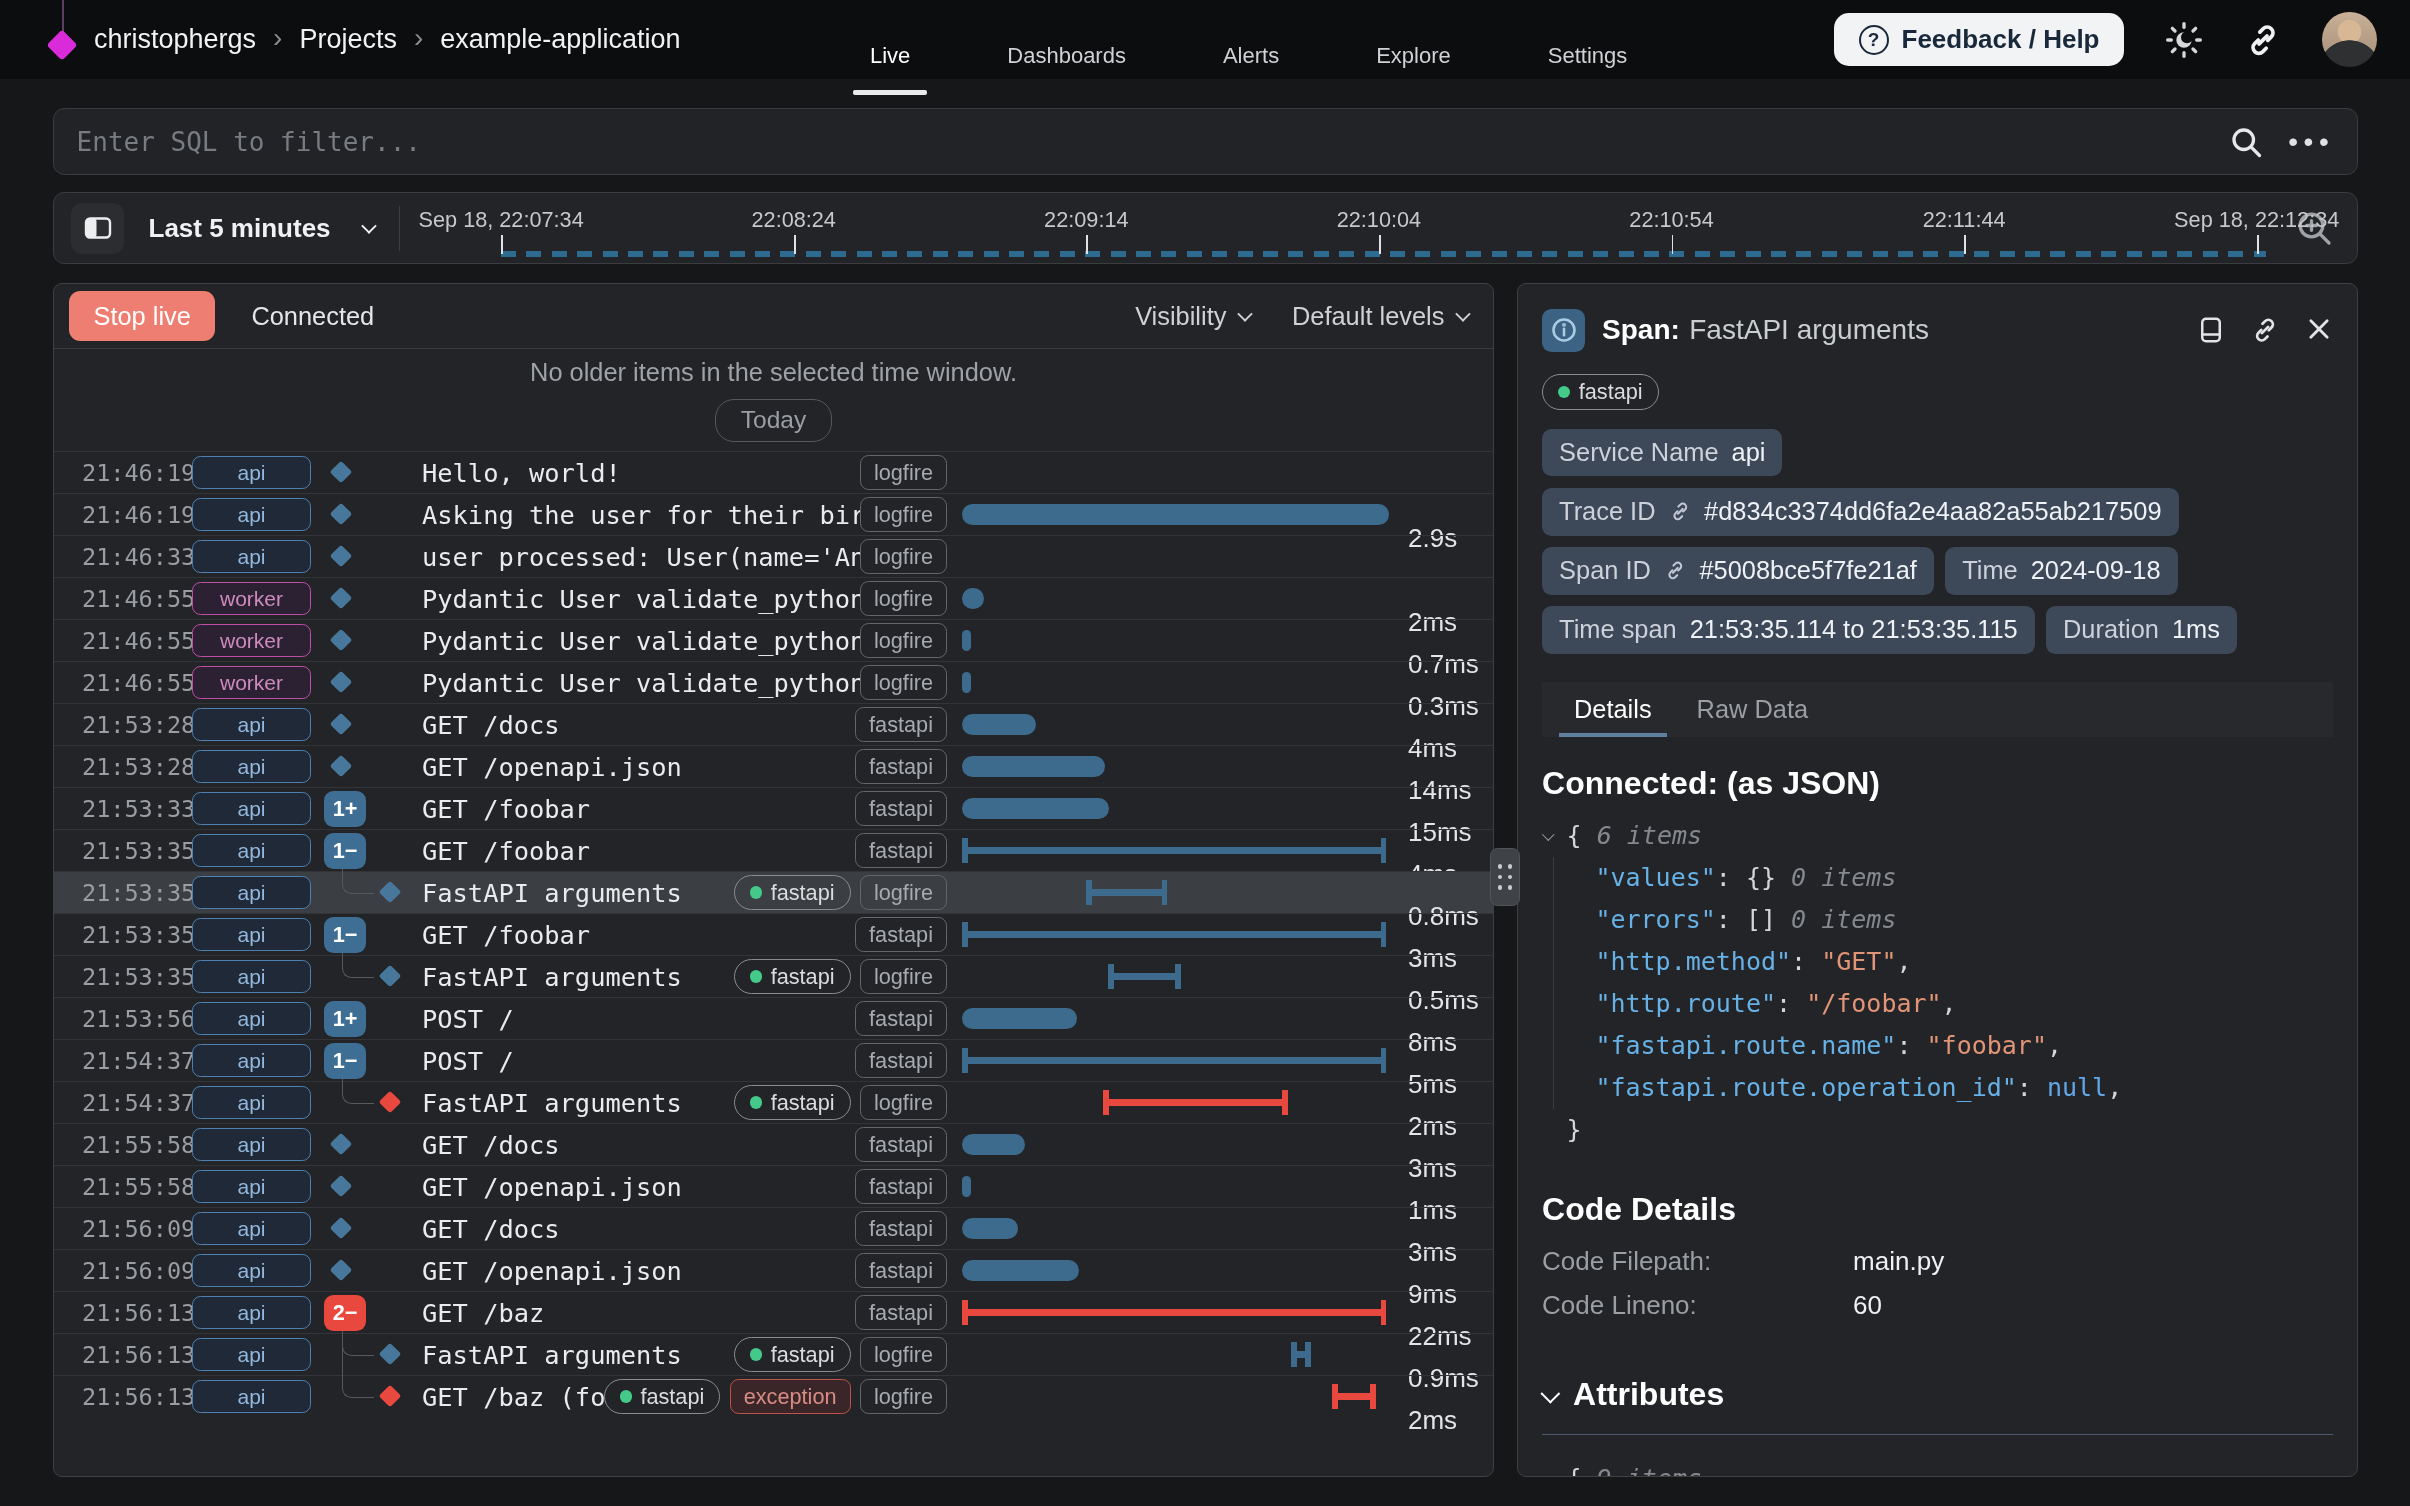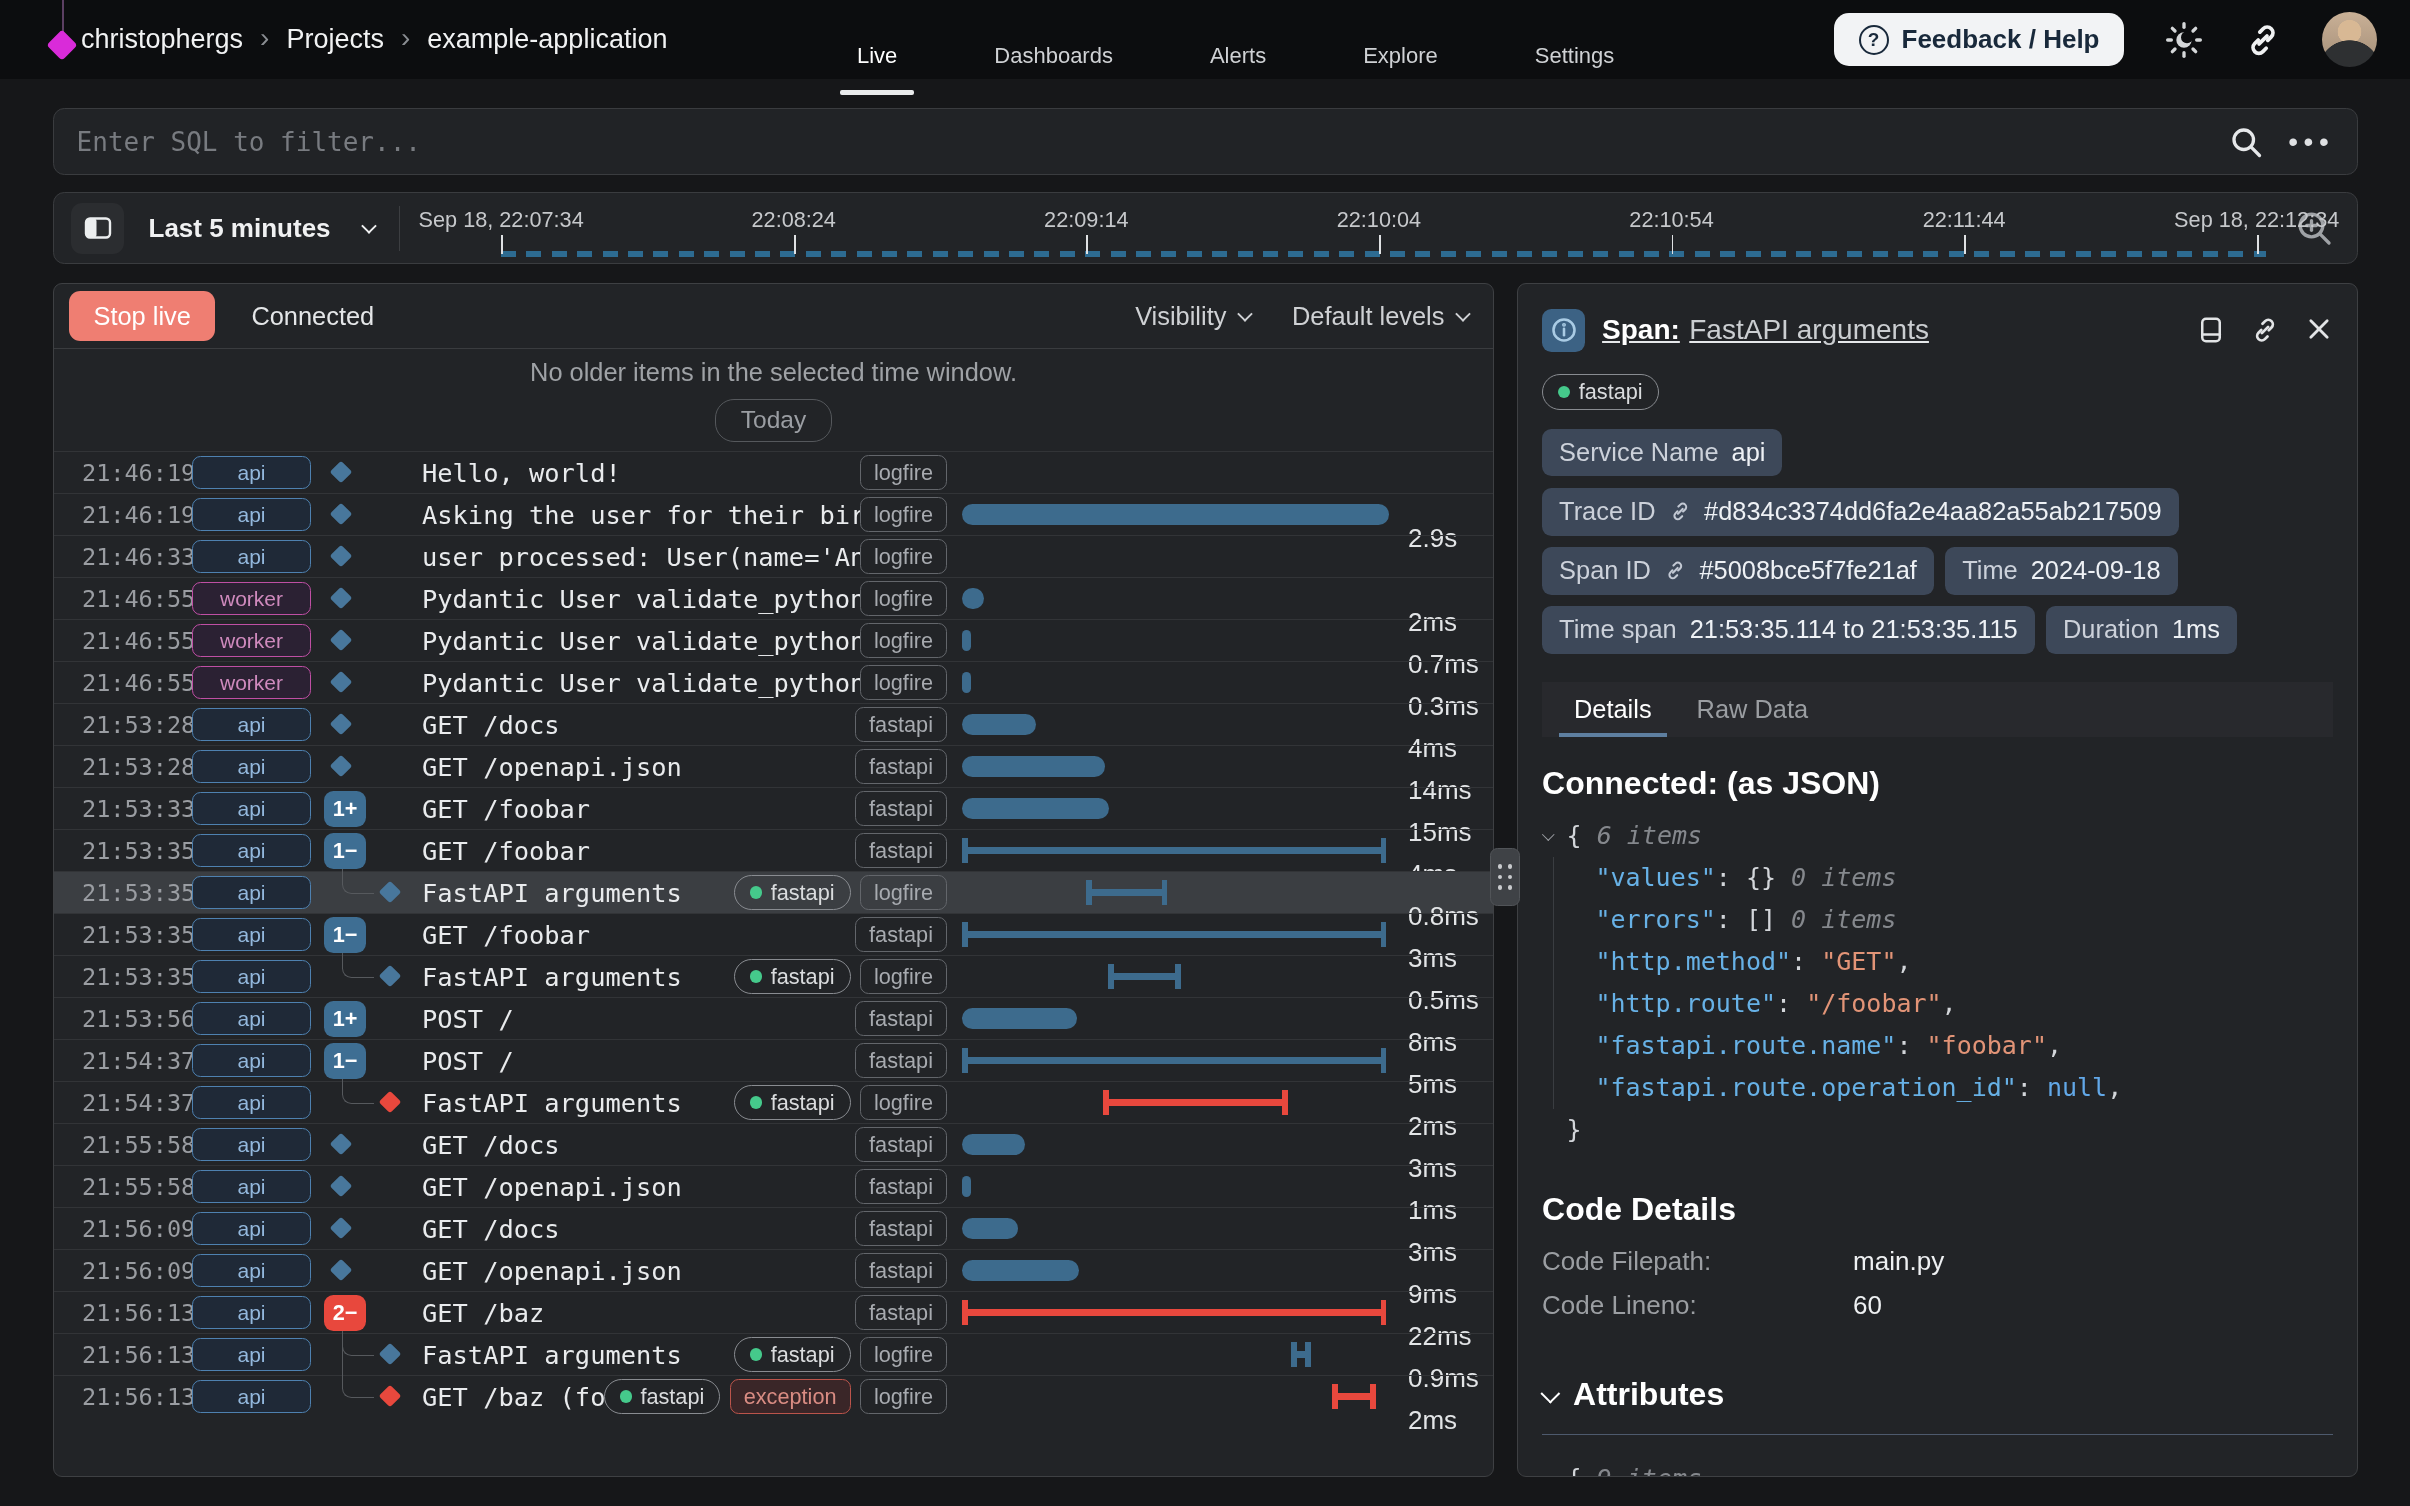--- a/index.html
+++ b/index.html
@@ -6,21 +6,21 @@
   html,body { width:2411px; height:1507px; overflow:hidden; background:#161719;
     font-family:"Liberation Sans", sans-serif; color:#e6e8ea; }
   .mono { font-family:"DejaVu Sans Mono", monospace; }
 
   
   header { height:79px; background:#0c0d0f; display:flex; align-items:center; padding:0 34px 0 43px; }
   .logo { position:relative; width:38px; height:79px; flex:none; }
   .logo .string { position:absolute; left:50%; top:0; width:1.9px; height:34px; background:#5c3f63; }
   .logo .gem { position:absolute; left:50%; top:34px; width:21.7px; height:21.7px;
     transform:translateX(-50%) rotate(45deg); background:var(--brand,#d92bd9); border-radius:3.8px; }
-  .crumbs { display:flex; align-items:center; gap:17px; font-size:27px; color:#f1f2f3; }
+  .crumbs { display:flex; align-items:center; gap:17px; margin-left:13px; font-size:27px; color:#f1f2f3; }
   .crumbs .sep { color:#8a8d92; font-size:28px; transform:translateY(-1.9px); }
   nav { display:flex; margin-left:141px; height:79px; }
   .nav-item { display:flex; align-items:center; height:100%; padding:0 7.5px; margin:16px 41px;
     font-size:22px; color:#cfd1d4; cursor:pointer; position:relative; }
   .nav-item.active { color:#ffffff; }
   .nav-item.active::after { content:""; position:absolute; left:-9.4px; right:-9.4px; bottom:0;
     height:4.7px; background:#e9ebec; border-radius:1.9px; }
   .hdr-right { margin-left:auto; display:flex; align-items:center; gap:40px; }
   .feedback-btn { display:flex; align-items:center; gap:13px; background:#f2f3f5; color:#19293b;
     border:none; height:53px; padding:0 24.5px; border-radius:15px; font-size:26px; font-weight:600; cursor:pointer; }
@@ -107,21 +107,21 @@
   .tag.exc { background:#3a2628; border-color:#bb544b; color:#d98c83; }
   .rbars { width:433px; flex:none; position:relative; height:100%; }
   .bar { position:absolute; top:0; height:100%; display:flex; align-items:center; min-width:7.5px; }
   .bar.blue { --c:#3d6b8d; } .bar.red { --c:var(--red,#e8483d); }
   .solidbar { width:100%; height:21.7px; border-radius:11.3px; background:var(--c); min-width:8.5px; }
   .cap { width:5.6px; height:25.4px; background:var(--c); flex:none; }
   .mid { flex:1; height:6.6px; background:var(--c); }
   .rdur { width:98px; flex:none; font-size:26px; color:#e3e5e7; padding-left:13px;margin-top:47px; }
 
   
-  .dhead { display:flex; align-items:center; gap:17px; padding:24.5px 24.5px 0; flex:none;text-decoration:underline; }
+  .dhead { display:flex; align-items:center; gap:17px; padding:24.5px 24.5px 0; flex:none; }
   .iinfo { width:43px; height:43px; border-radius:9.4px; background:#3c6284; display:flex;
     align-items:center; justify-content:center; flex:none; }
   .dtitle { font-size:28px; color:#cbced1; white-space:nowrap; overflow:hidden; }
   .dtitle b { color:#fff; margin-right:9.4px; }
   .dhead-icons { margin-left:auto; display:flex; gap:24.5px; color:#e2e4e6; }
   .dhead-icons span { display:flex; cursor:pointer; }
   .service-pill { margin:22.6px 24.5px 0; align-self:flex-start; }
   .chips { display:flex; flex-wrap:wrap; gap:11.3px; padding:0 24.5px; margin-top:19px; }
   .chip { background:#3d4859; border-radius:9.4px; padding:9.4px 17px; display:inline-flex; gap:13px;
     align-items:center; font-size:25.4px; }

